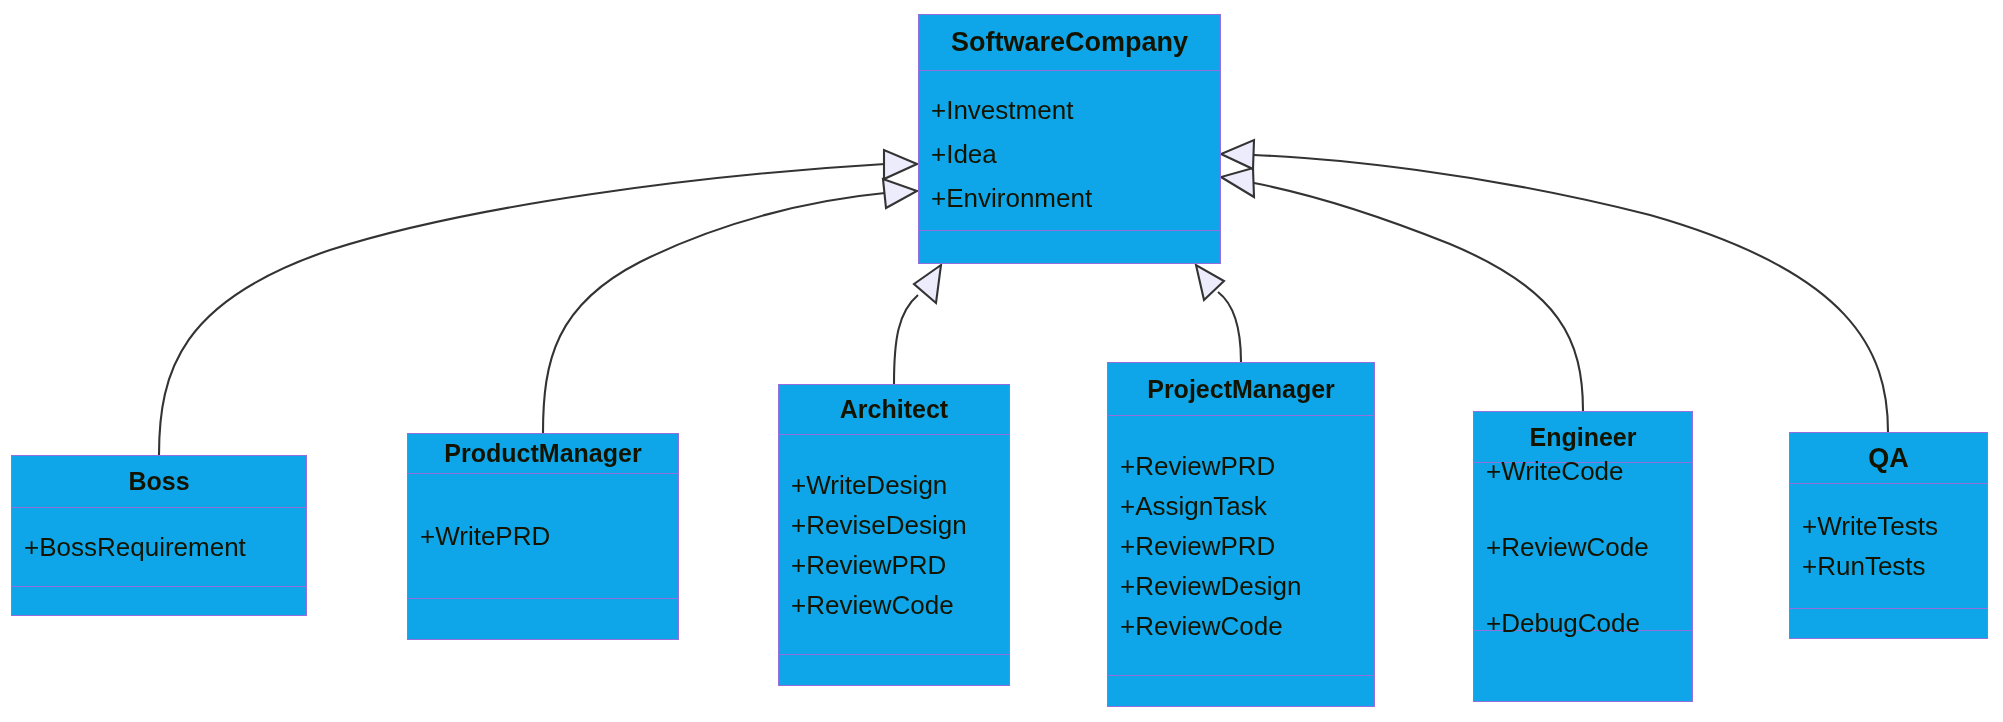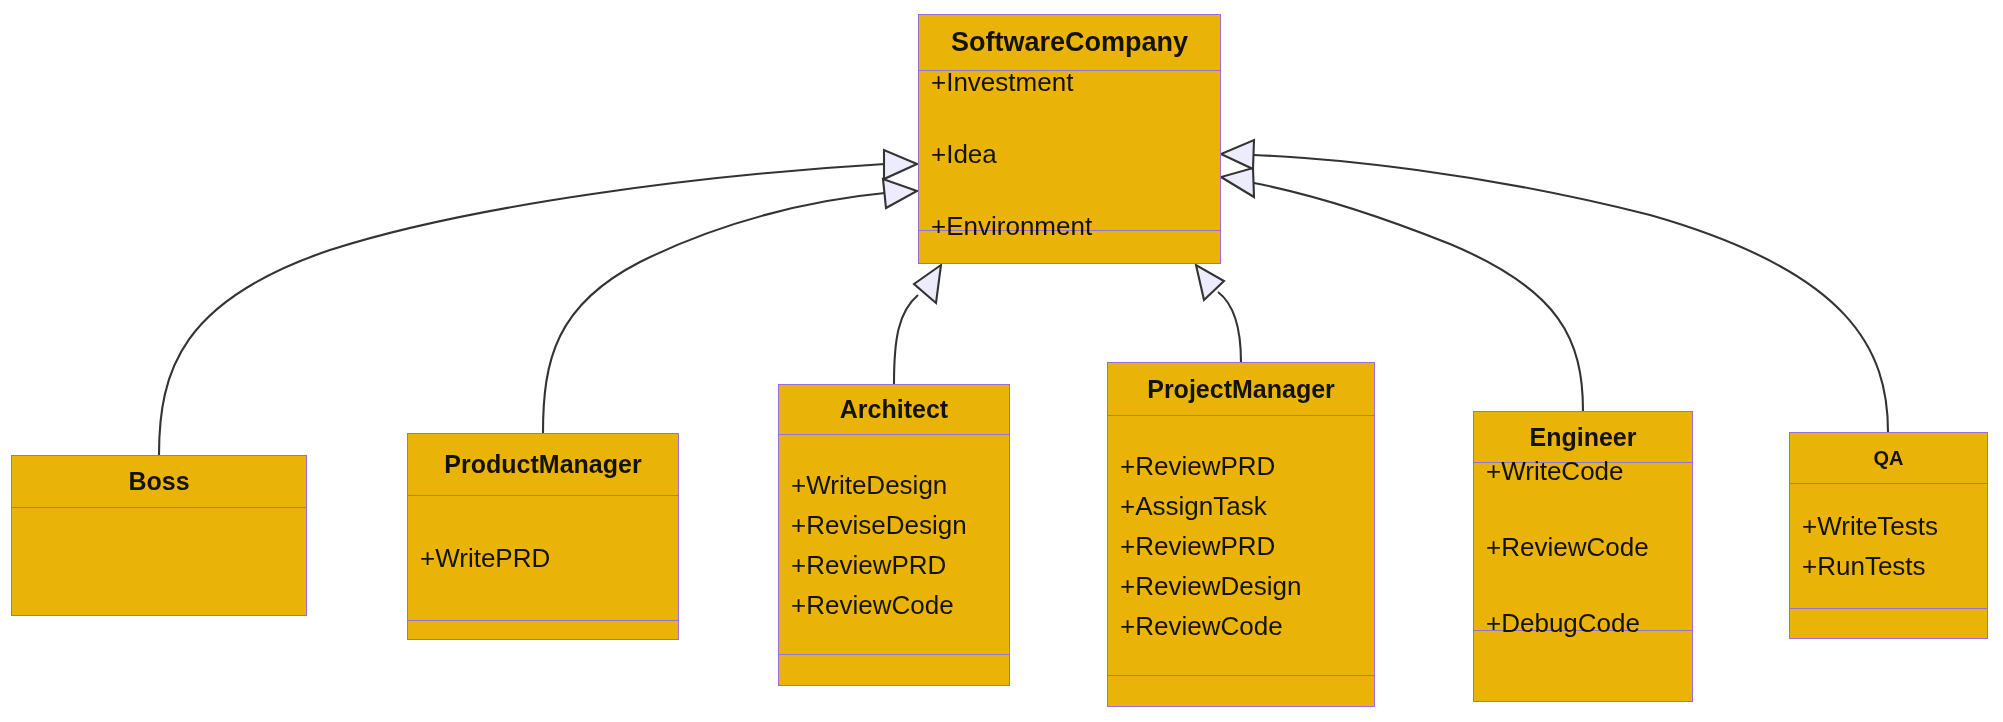--- a/index.html
+++ b/index.html
@@ -23,21 +23,21 @@
     position: absolute;
     left: 0;
     top: 0;
     width: 2003px;
     height: 722px;
     pointer-events: none;
   }
   .uml-class {
     position: absolute;
     box-sizing: border-box;
-    background: #eab308;
+    background: #0ea5e9;
     border: 1.6px solid #9370db;
     display: flex;
     flex-direction: column;
   }
   .uml-title {
     box-sizing: border-box;
     text-align: center;
     font-weight: bold;
     color: #131300;
     border-bottom: 1.6px solid #9370db;
@@ -60,50 +60,50 @@
   }
   .uml-methods {
     box-sizing: border-box;
     flex: 1 1 auto;
     min-height: 18px;
   }
 
   
   #class-softwarecompany { left: 918px; top: 14px;  width: 303px; height: 250px; }
   #class-softwarecompany .uml-title   { height: 56px; font-size: 27px; }
-  #class-softwarecompany .uml-members { height: 160px; padding-top: 6px; gap: 28px; }
+  #class-softwarecompany .uml-members { height: 160px; padding-top: 6px; }
   #class-softwarecompany .uml-member  { font-size: 26px; margin: 9px 0; }
 
   #class-boss { left: 11px; top: 455px; width: 296px; height: 161px; }
   #class-boss .uml-title   { height: 52px; font-size: 25px; }
   #class-boss .uml-members { height: 79px; }
   #class-boss .uml-member  { font-size: 26px; margin: 4px 0; }
 
   #class-productmanager { left: 407px; top: 433px; width: 272px; height: 207px; }
-  #class-productmanager .uml-title   { height: 62px; font-size: 25px; }
+  #class-productmanager .uml-title   { height: 40px; font-size: 25px; }
   #class-productmanager .uml-members { height: 125px; }
   #class-productmanager .uml-member  { font-size: 26px; margin: 7px 0; }
 
   #class-architect { left: 778px; top: 384px; width: 232px; height: 302px; }
   #class-architect .uml-title   { height: 50px; font-size: 25px; }
   #class-architect .uml-members { height: 220px; }
   #class-architect .uml-member  { font-size: 26px; margin: 7px 0; }
 
   #class-projectmanager { left: 1107px; top: 362px; width: 268px; height: 345px; }
   #class-projectmanager .uml-title   { height: 53px; font-size: 25px; }
   #class-projectmanager .uml-members { height: 260px; }
   #class-projectmanager .uml-member  { font-size: 26px; margin: 7px 0; }
 
   #class-engineer { left: 1473px; top: 411px; width: 220px; height: 291px; }
   #class-engineer .uml-title   { height: 51px; font-size: 25px; }
   #class-engineer .uml-members { height: 168px; gap: 36px; }
   #class-engineer .uml-member  { font-size: 26px; margin: 7px 0; }
 
   #class-qa { left: 1789px; top: 432px; width: 199px; height: 207px; }
-  #class-qa .uml-title   { height: 51px; font-size: 20px; }
+  #class-qa .uml-title   { height: 51px; font-size: 27px; }
   #class-qa .uml-members { height: 125px; }
   #class-qa .uml-member  { font-size: 26px; margin: 7px 0; }
 
   .edge-path {
     fill: none;
     stroke: #333333;
     stroke-width: 2.1px;
   }
   .edge-arrow {
     fill: #ececfc;
@@ -143,20 +143,23 @@
     <div class="uml-members">
       <div class="uml-member">+Investment</div>
       <div class="uml-member">+Idea</div>
       <div class="uml-member">+Environment</div>
     </div>
     <div class="uml-methods"></div>
   </div>
 
   <div class="uml-class" id="class-boss">
     <div class="uml-title">Boss</div>
+    <div class="uml-members">
+      <div class="uml-member">+BossRequirement</div>
+    </div>
     <div class="uml-methods"></div>
   </div>
 
   <div class="uml-class" id="class-productmanager">
     <div class="uml-title">ProductManager</div>
     <div class="uml-members">
       <div class="uml-member">+WritePRD</div>
     </div>
     <div class="uml-methods"></div>
   </div>

